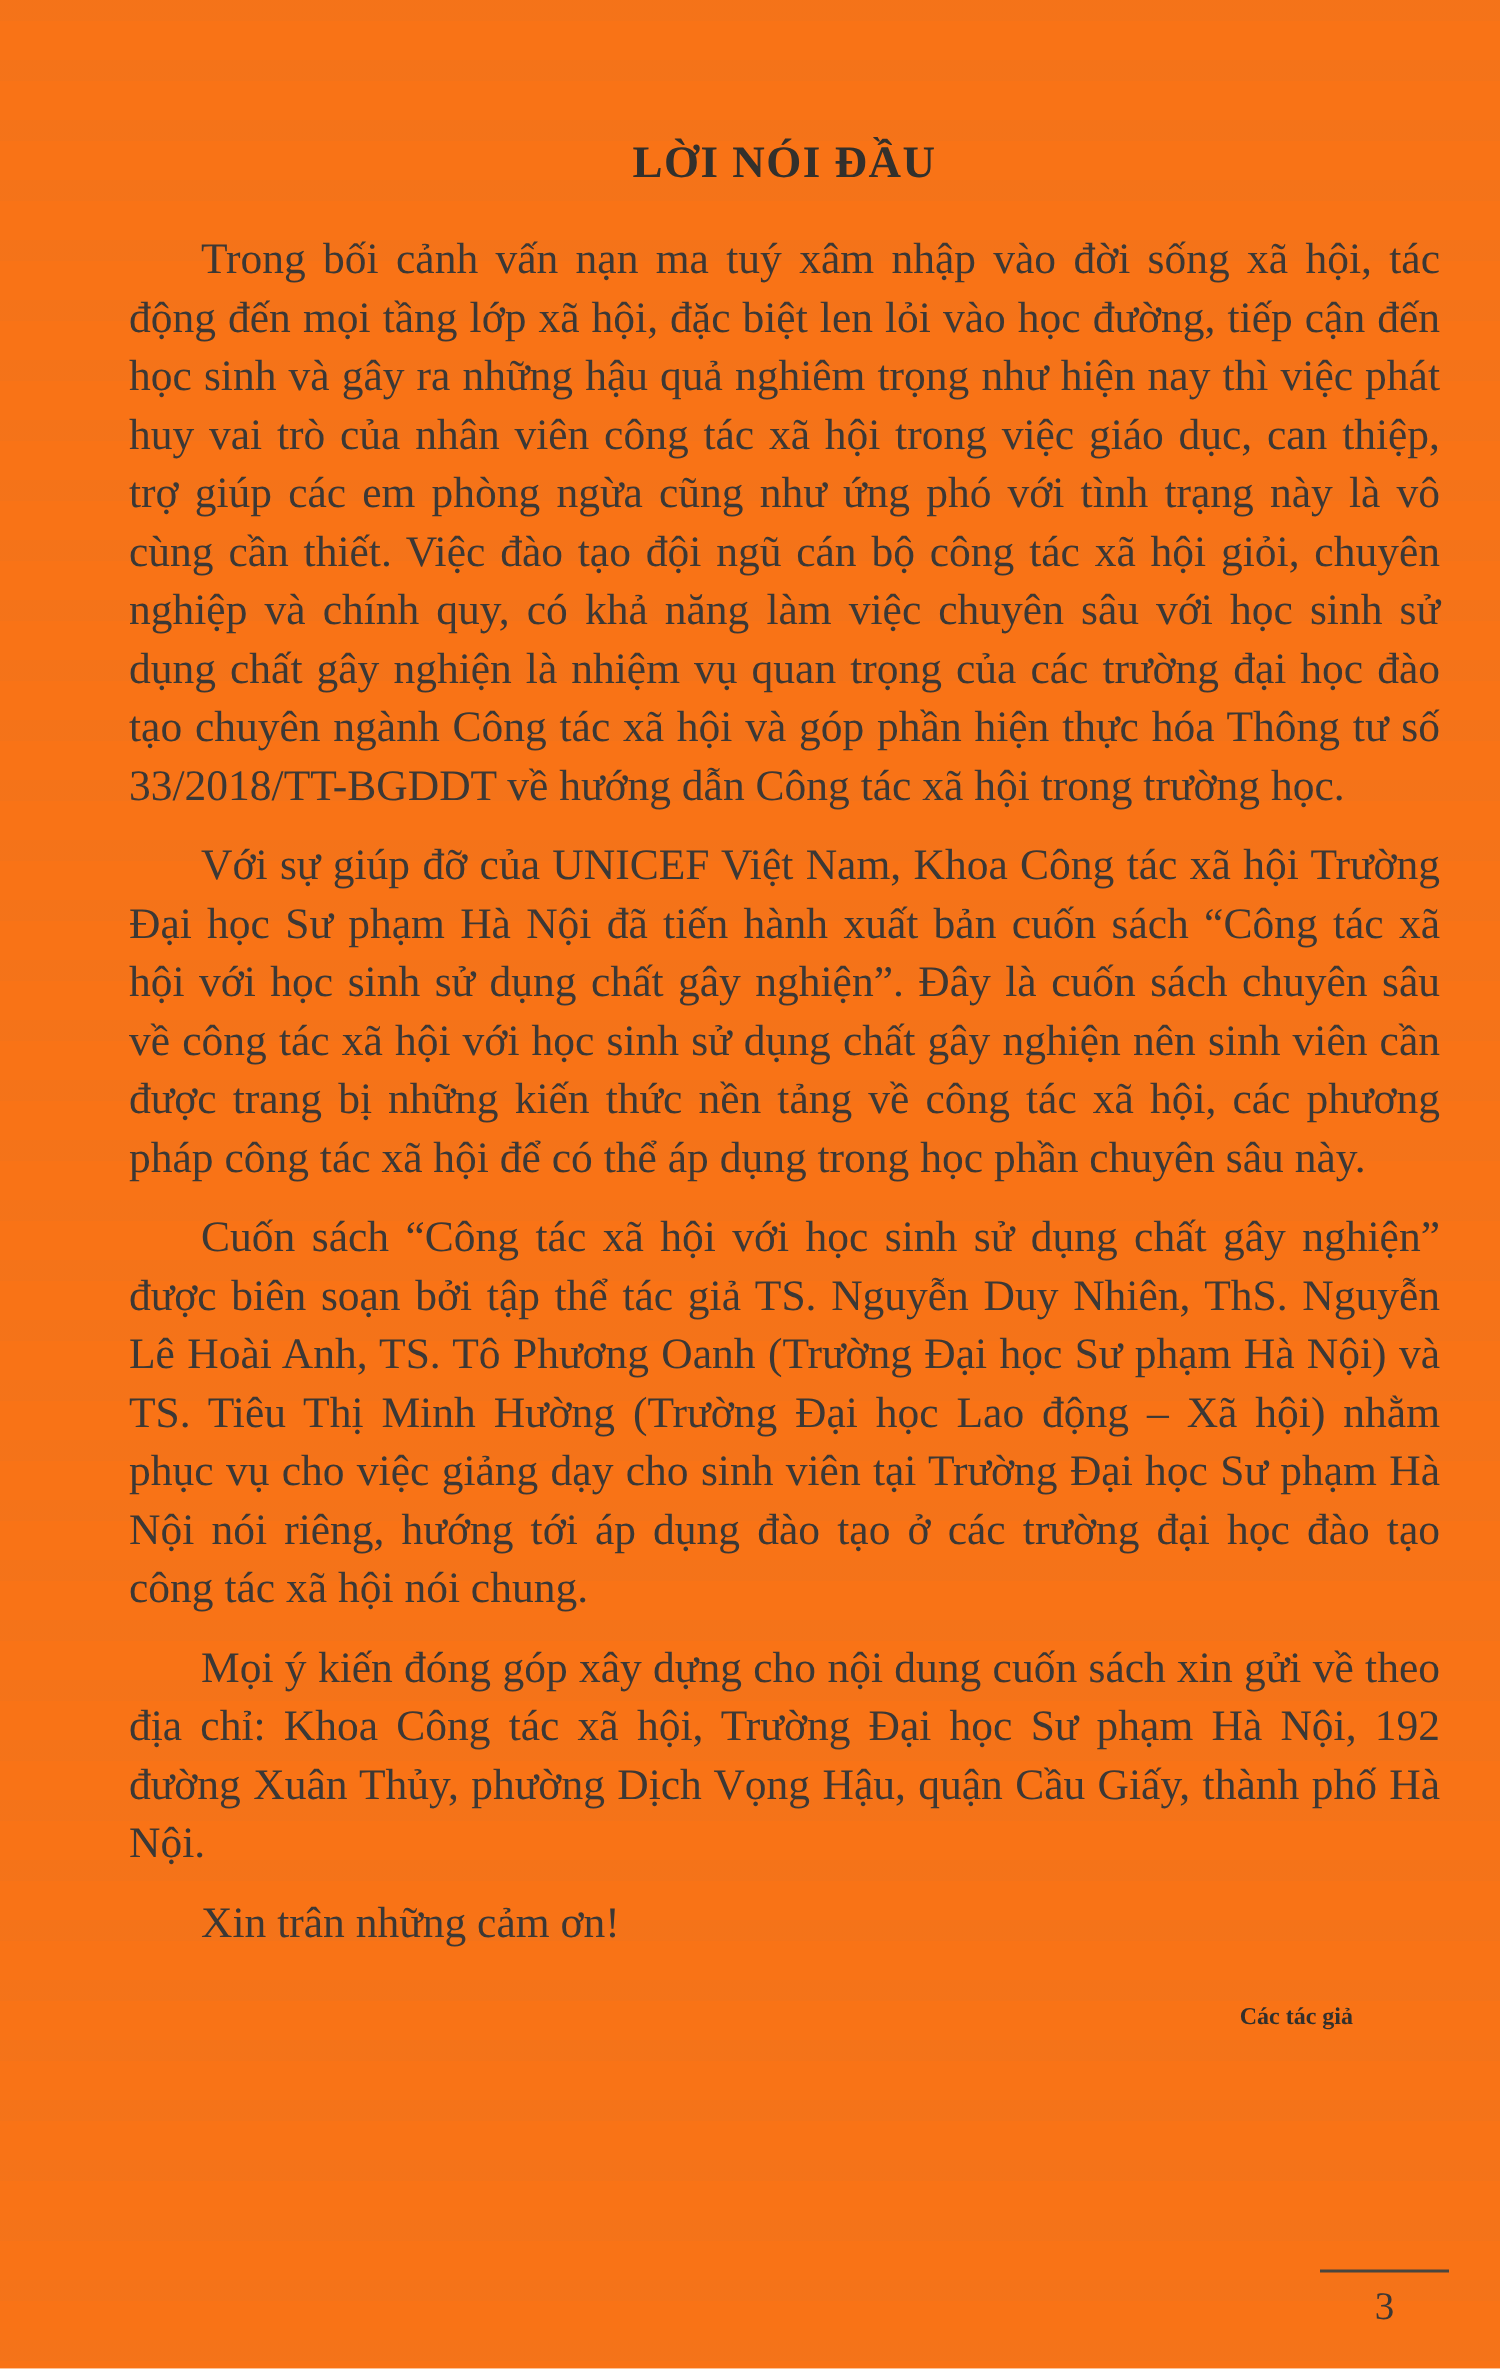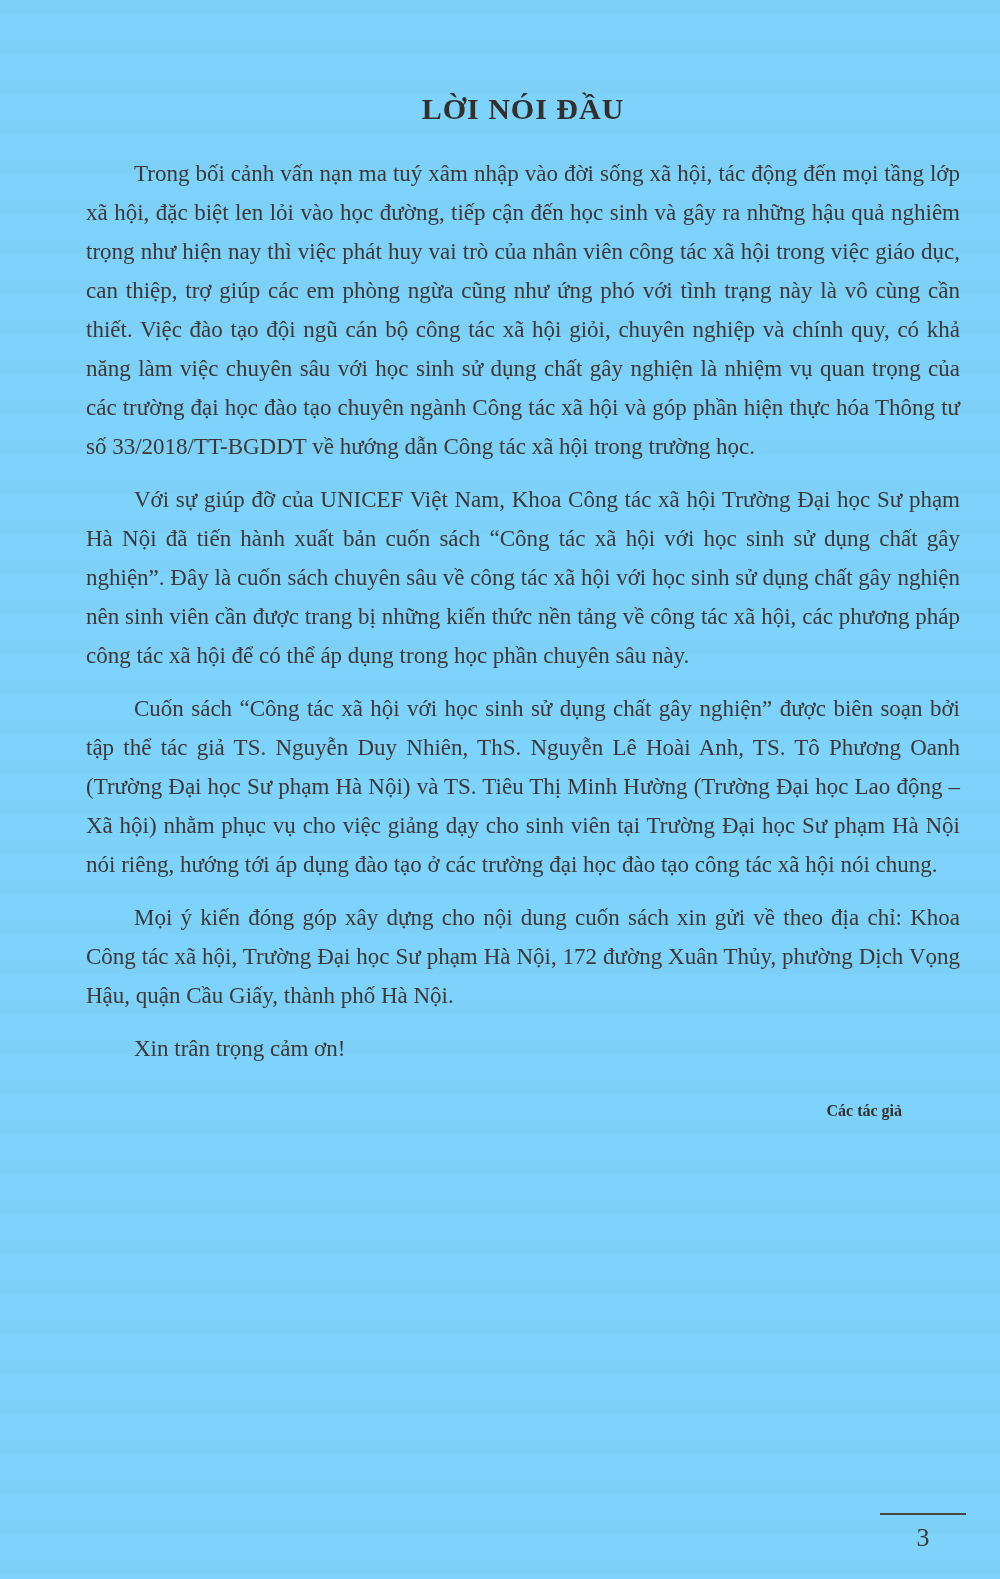--- a/index.html
+++ b/index.html
@@ -5,21 +5,21 @@
   html, body {
     margin: 0;
     padding: 0;
     background: #ffffff;
   }
   .page {
     position: relative;
     width: 1000px;
     height: 1579px;
     margin: 0 auto;
-    background: #7dd3fc;
+    background: #f97316;
     font-family: "Liberation Serif", "DejaVu Serif", serif;
     color: #3c3835;
     overflow: hidden;
     box-sizing: border-box;
   }
   
   .page::before {
     content: "";
     position: absolute;
     inset: 0;
@@ -39,21 +39,21 @@
   }
   .title {
     font-size: 30px;
     font-weight: bold;
     text-align: center;
     letter-spacing: 1px;
     color: #33302c;
     margin: 0 0 28px 0;
   }
   .body-text p {
-    font-size: 23px;
+    font-size: 29px;
     line-height: 39px;
     text-align: justify;
     text-indent: 48px;
     margin: 0 0 14px 0;
   }
   .body-text p.no-justify {
     text-align: left;
   }
   .signature {
     font-size: 16px;
@@ -84,22 +84,22 @@
 <body>
 
 <main class="page">
   <div class="content">
     <h1 class="title">LỜI NÓI ĐẦU</h1>
 
     <section class="body-text">
       <p>Trong bối cảnh vấn nạn ma tuý xâm nhập vào đời sống xã hội, tác động đến mọi tầng lớp xã hội, đặc biệt len lỏi vào học đường, tiếp cận đến học sinh và gây ra những hậu quả nghiêm trọng như hiện nay thì việc phát huy vai trò của nhân viên công tác xã hội trong việc giáo dục, can thiệp, trợ giúp các em phòng ngừa cũng như ứng phó với tình trạng này là vô cùng cần thiết. Việc đào tạo đội ngũ cán bộ công tác xã hội giỏi, chuyên nghiệp và chính quy, có khả năng làm việc chuyên sâu với học sinh sử dụng chất gây nghiện là nhiệm vụ quan trọng của các trường đại học đào tạo chuyên ngành Công tác xã hội và góp phần hiện thực hóa Thông tư số 33/2018/TT-BGDDT về hướng dẫn Công tác xã hội trong trường học.</p>
       <p>Với sự giúp đỡ của UNICEF Việt Nam, Khoa Công tác xã hội Trường Đại học Sư phạm Hà Nội đã tiến hành xuất bản cuốn sách “Công tác xã hội với học sinh sử dụng chất gây nghiện”. Đây là cuốn sách chuyên sâu về công tác xã hội với học sinh sử dụng chất gây nghiện nên sinh viên cần được trang bị những kiến thức nền tảng về công tác xã hội, các phương pháp công tác xã hội để có thể áp dụng trong học phần chuyên sâu này.</p>
       <p>Cuốn sách “Công tác xã hội với học sinh sử dụng chất gây nghiện” được biên soạn bởi tập thể tác giả TS. Nguyễn Duy Nhiên, ThS. Nguyễn Lê Hoài Anh, TS. Tô Phương Oanh (Trường Đại học Sư phạm Hà Nội) và TS. Tiêu Thị Minh Hường (Trường Đại học Lao động – Xã hội) nhằm phục vụ cho việc giảng dạy cho sinh viên tại Trường Đại học Sư phạm Hà Nội nói riêng, hướng tới áp dụng đào tạo ở các trường đại học đào tạo công tác xã hội nói chung.</p>
-      <p>Mọi ý kiến đóng góp xây dựng cho nội dung cuốn sách xin gửi về theo địa chỉ: Khoa Công tác xã hội, Trường Đại học Sư phạm Hà Nội, 172 đường Xuân Thủy, phường Dịch Vọng Hậu, quận Cầu Giấy, thành phố Hà Nội.</p>
-      <p class="no-justify">Xin trân trọng cảm ơn!</p>
+      <p>Mọi ý kiến đóng góp xây dựng cho nội dung cuốn sách xin gửi về theo địa chỉ: Khoa Công tác xã hội, Trường Đại học Sư phạm Hà Nội, 192 đường Xuân Thủy, phường Dịch Vọng Hậu, quận Cầu Giấy, thành phố Hà Nội.</p>
+      <p class="no-justify">Xin trân những cảm ơn!</p>
     </section>
 
     <div class="signature">Các tác giả</div>
   </div>
 
   <footer class="footer">
     <hr class="footer-rule">
     <div class="page-number">3</div>
   </footer>
 </main>

